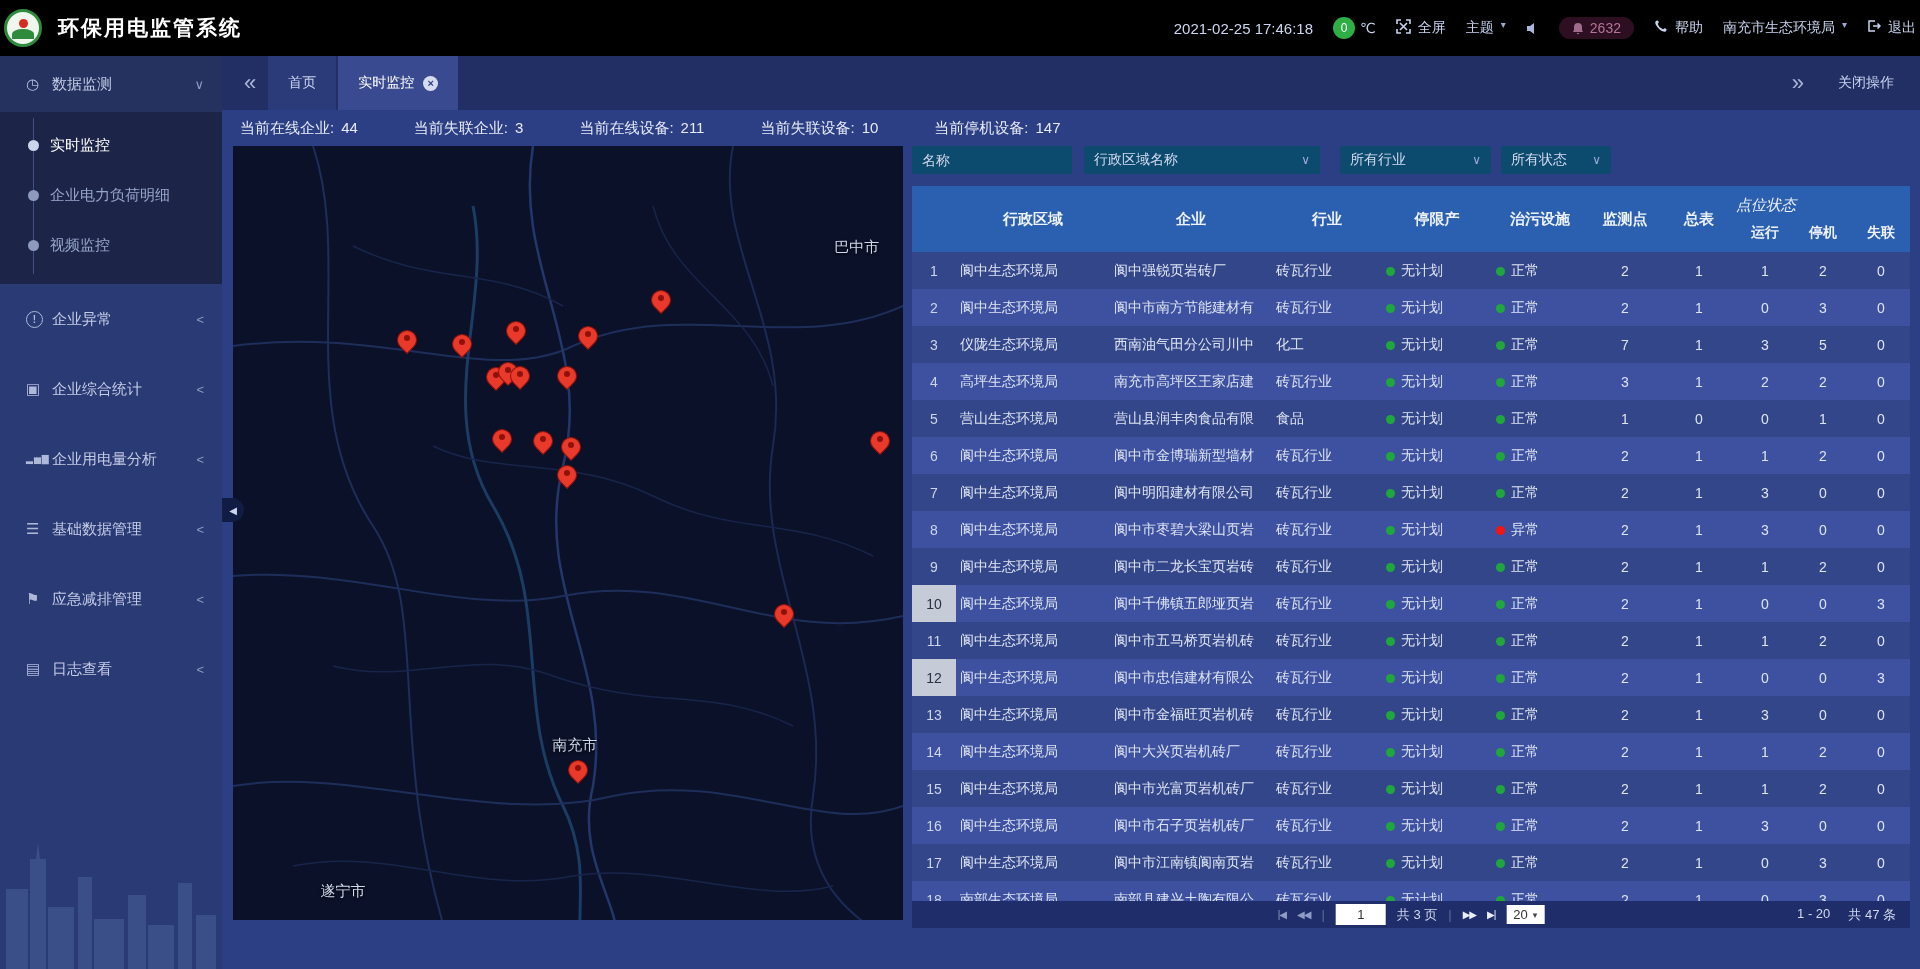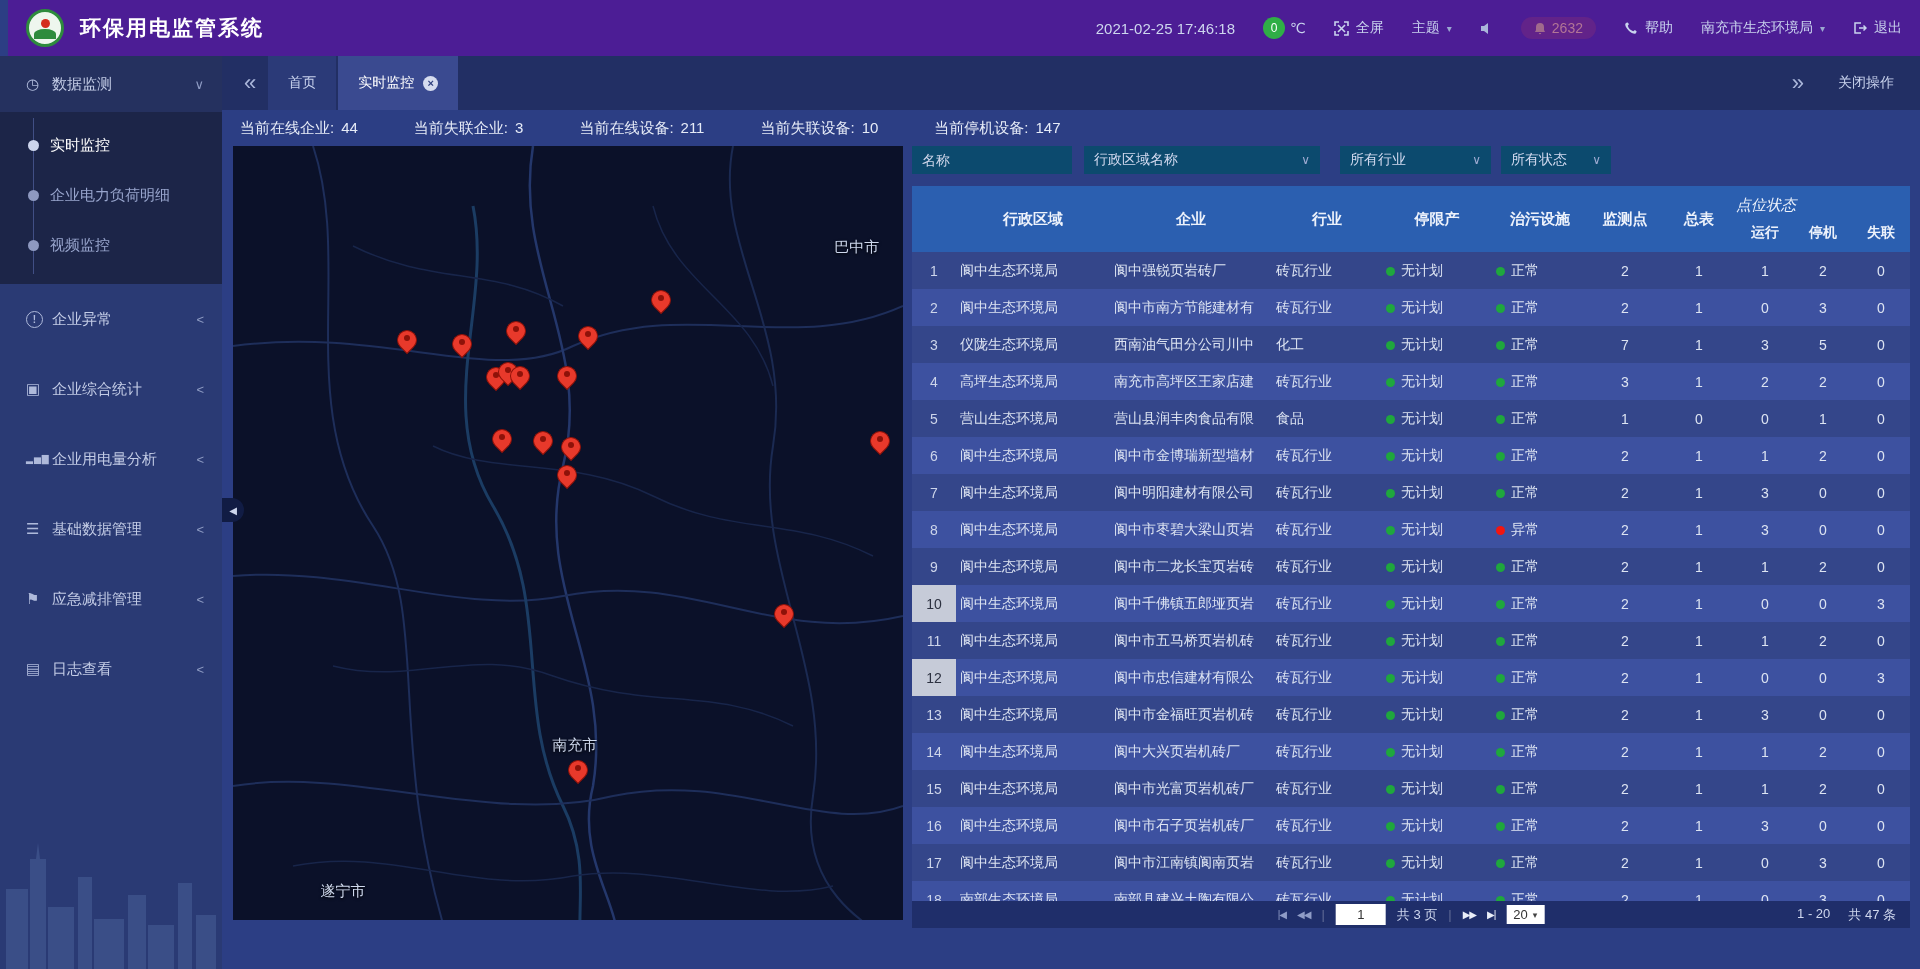--- a/index.html
+++ b/index.html
@@ -1,36 +1,36 @@
 <!DOCTYPE html>
 <html><head>
 <meta charset="utf-8">
 <style>
   html,body{margin:0;padding:0}
   body{width:1920px;height:969px;position:relative;overflow:hidden;
        font-family:"Liberation Sans","DejaVu Sans",sans-serif;
        background:#2c3e84;color:#dfe6f4}
   
-  .header{position:absolute;top:0;left:8px;right:0;height:56px;background:#4c1d95;
+  .header{position:absolute;top:0;left:0;right:0;height:56px;background:#000000;
           display:flex;align-items:center;justify-content:space-between;
-          padding:0 18px;box-sizing:border-box;z-index:9}
+          padding:0 4px;box-sizing:border-box;z-index:9}
   .brand{display:flex;align-items:center;gap:16px}
   .logo{width:38px;height:38px;border-radius:50%;background:#eef6ee;
         border:3px solid #2e8b3d;box-sizing:border-box;position:relative;flex:0 0 auto}
   .logo::before{content:"";position:absolute;left:50%;top:22%;width:9px;height:9px;
         margin-left:-4.5px;border-radius:50%;background:#d42c1e}
   .logo::after{content:"";position:absolute;left:16%;bottom:16%;width:68%;height:30%;
         background:#2e8b3d;border-radius:50% 50% 0 0}
   .app-title{font-size:21px;font-weight:bold;color:#ffffff;letter-spacing:2px}
-  .header-right{display:flex;align-items:center;gap:28px;font-size:14px;color:#c9d3ee}
+  .header-right{display:flex;align-items:center;gap:20px;font-size:14px;color:#c9d3ee}
   .time{font-size:15px;color:#cdd6ee}
   .temp{display:flex;align-items:center;gap:5px}
   .temp-badge{width:22px;height:22px;border-radius:50%;background:#2fae46;color:#fff;
         display:flex;align-items:center;justify-content:center;font-size:12px}
-  .hbtn{display:flex;align-items:center;gap:7px;cursor:pointer;white-space:nowrap}
+  .hbtn{display:flex;gap:7px;cursor:pointer;white-space:nowrap}
   .hbtn svg{display:block}
   .caret{font-size:10px;color:#9aa7d0}
   .badge-pill{display:flex;align-items:center;gap:6px;background:rgba(150,50,110,.30);
         border-radius:12px;padding:3px 13px;color:#b27596;font-size:14px}
   
   .sidebar{position:absolute;top:56px;left:0;width:222px;bottom:0;background:#2a3a74;overflow:hidden}
   .side-group-row{height:70px;display:flex;align-items:center;padding:0 18px 0 26px;
         color:#c3cce6;font-size:15px;cursor:pointer}
   .side-group.expanded>.side-group-row{height:56px;background:#25315f}
   .gicon{width:26px;flex:0 0 26px;font-size:15px;color:#aeb9da;display:flex;align-items:center}

